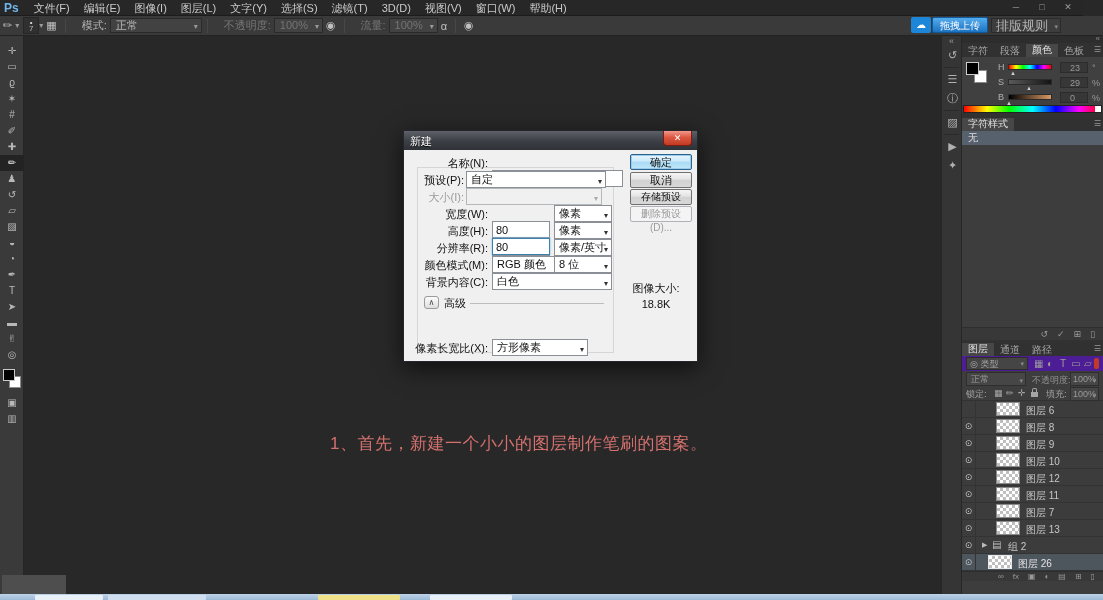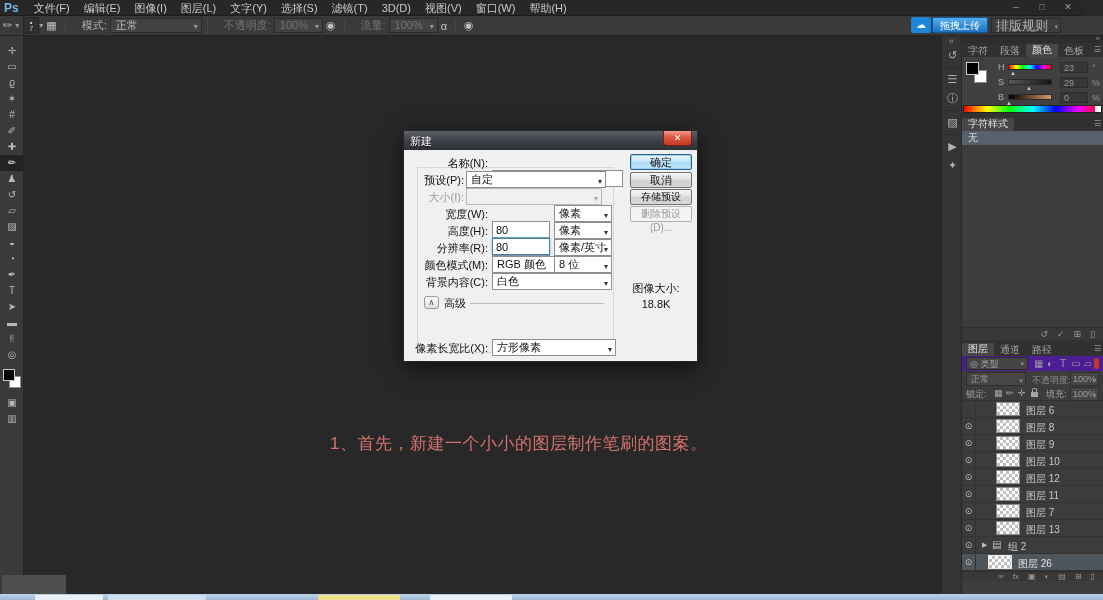--- a/index.html
+++ b/index.html
@@ -84,21 +84,21 @@
   #dock-header span{position:absolute;right:3px;top:-2px;color:#888;font-size:8px;}
 
   #color-body{position:relative;height:48px;background:#404040;}
   #cp-swatches{position:absolute;left:4px;top:5px;width:26px;height:26px;}
   #cp-fg{position:absolute;left:0;top:0;width:13px;height:13px;background:#000;border:1px solid #ccc;z-index:2;}
   #cp-bg{position:absolute;left:8px;top:8px;width:13px;height:13px;background:#fff;border:1px solid #888;}
   .sl-row{position:absolute;left:36px;height:12px;width:104px;}
   .sl-label{position:absolute;left:0;top:0;color:#b0b0b0;font-size:9px;}
   .sl-track{position:absolute;left:10px;top:2px;width:44px;height:6px;border:1px solid #2b2b2b;}
   .sl-mark{position:absolute;top:8px;color:#cfcfcf;font-size:6px;}
-  .sl-box{position:absolute;left:62px;top:0;width:28px;height:11px;background:#373737;border:1px solid #2c2c2c;color:#999;font-size:9px;line-height:10px;padding-left:3px;}
+  .sl-box{position:absolute;left:62px;top:0;width:28px;height:11px;background:#373737;border:1px solid #2c2c2c;color:#999;font-size:9px;line-height:10px;padding-left:9px;}
   .sl-unit{position:absolute;left:94px;top:1px;color:#999;font-size:9px;}
   #spectrum{position:absolute;left:1px;top:105px - 0;width:139px;height:8px;}
   #spectrum-bar{position:relative;width:139px;height:8px;background:linear-gradient(to right,#f00,#ff0 17%,#0f0 33%,#0ff 50%,#00f 67%,#f0f 84%,#f00);border:1px solid #222;}
   #spectrum-bar i{position:absolute;right:0;top:0;width:6px;height:6px;background:#fff;}
 
   #cs-body{background:#3d3d3d;height:196px;}
   #cs-none{height:14px;background:#57616d;color:#e0e0e0;font-size:10px;line-height:14px;padding-left:6px;}
   .pbottom{height:13px;background:#383838;border-top:1px solid #2e2e2e;display:flex;justify-content:flex-end;align-items:center;gap:9px;padding-right:8px;}
   .pbottom span{color:#999;font-size:9px;line-height:12px;}
 
@@ -435,21 +435,21 @@
       <span class="dlg-label">背景内容(C):</span>
       <span class="combo" style="left:88px;width:120px"><span>白色</span></span>
     </div>
     <div class="dlg-row" style="top:164px">
       <span id="adv-btn">∧</span>
       <span id="adv-label">高级</span>
       <span id="adv-line"></span>
     </div>
     <div class="dlg-row" style="top:208px">
       <span class="dlg-label">像素长宽比(X):</span>
-      <span class="combo" style="left:88px;width:124px"><span>方形像素</span></span>
+      <span class="combo" style="left:88px;width:96px"><span>方形像素</span></span>
     </div>
 
     <div class="wbtn focus" style="top:23px">确定</div>
     <div class="wbtn" style="top:41px">取消</div>
     <div class="wbtn" style="top:58px;font-size:10px">存储预设(S)...</div>
     <div class="wbtn dis" style="top:75px;font-size:10px">删除预设(D)...</div>
     <div id="img-size-label">图像大小:</div>
     <div id="img-size-value">18.8K</div>
   </div>
 

